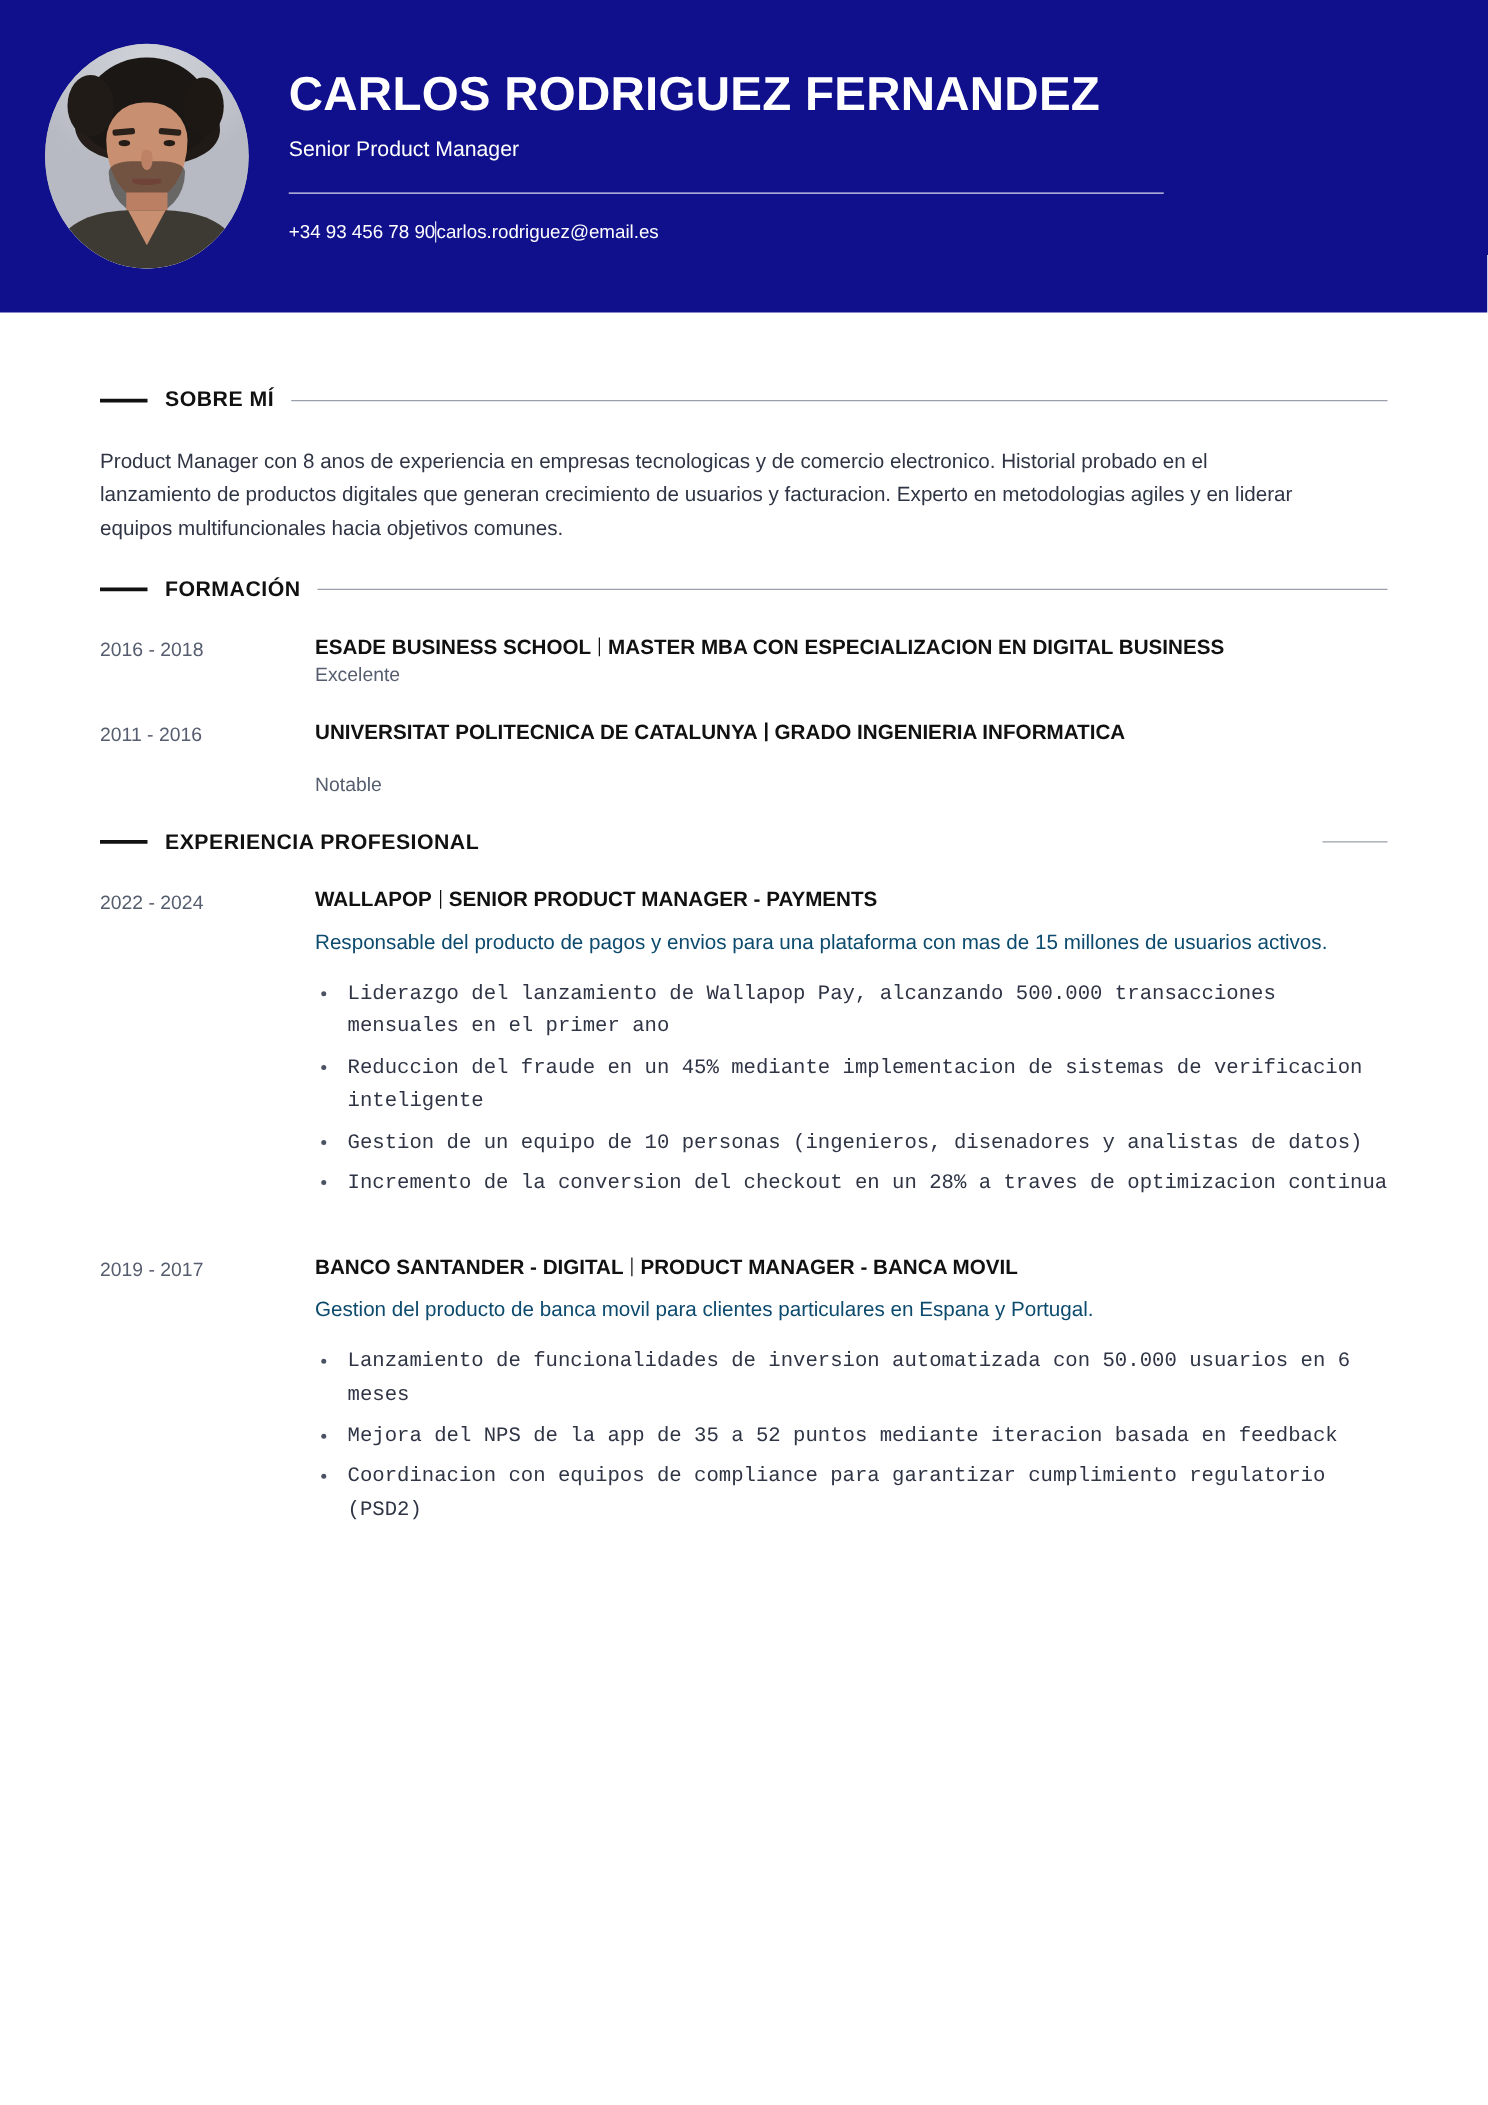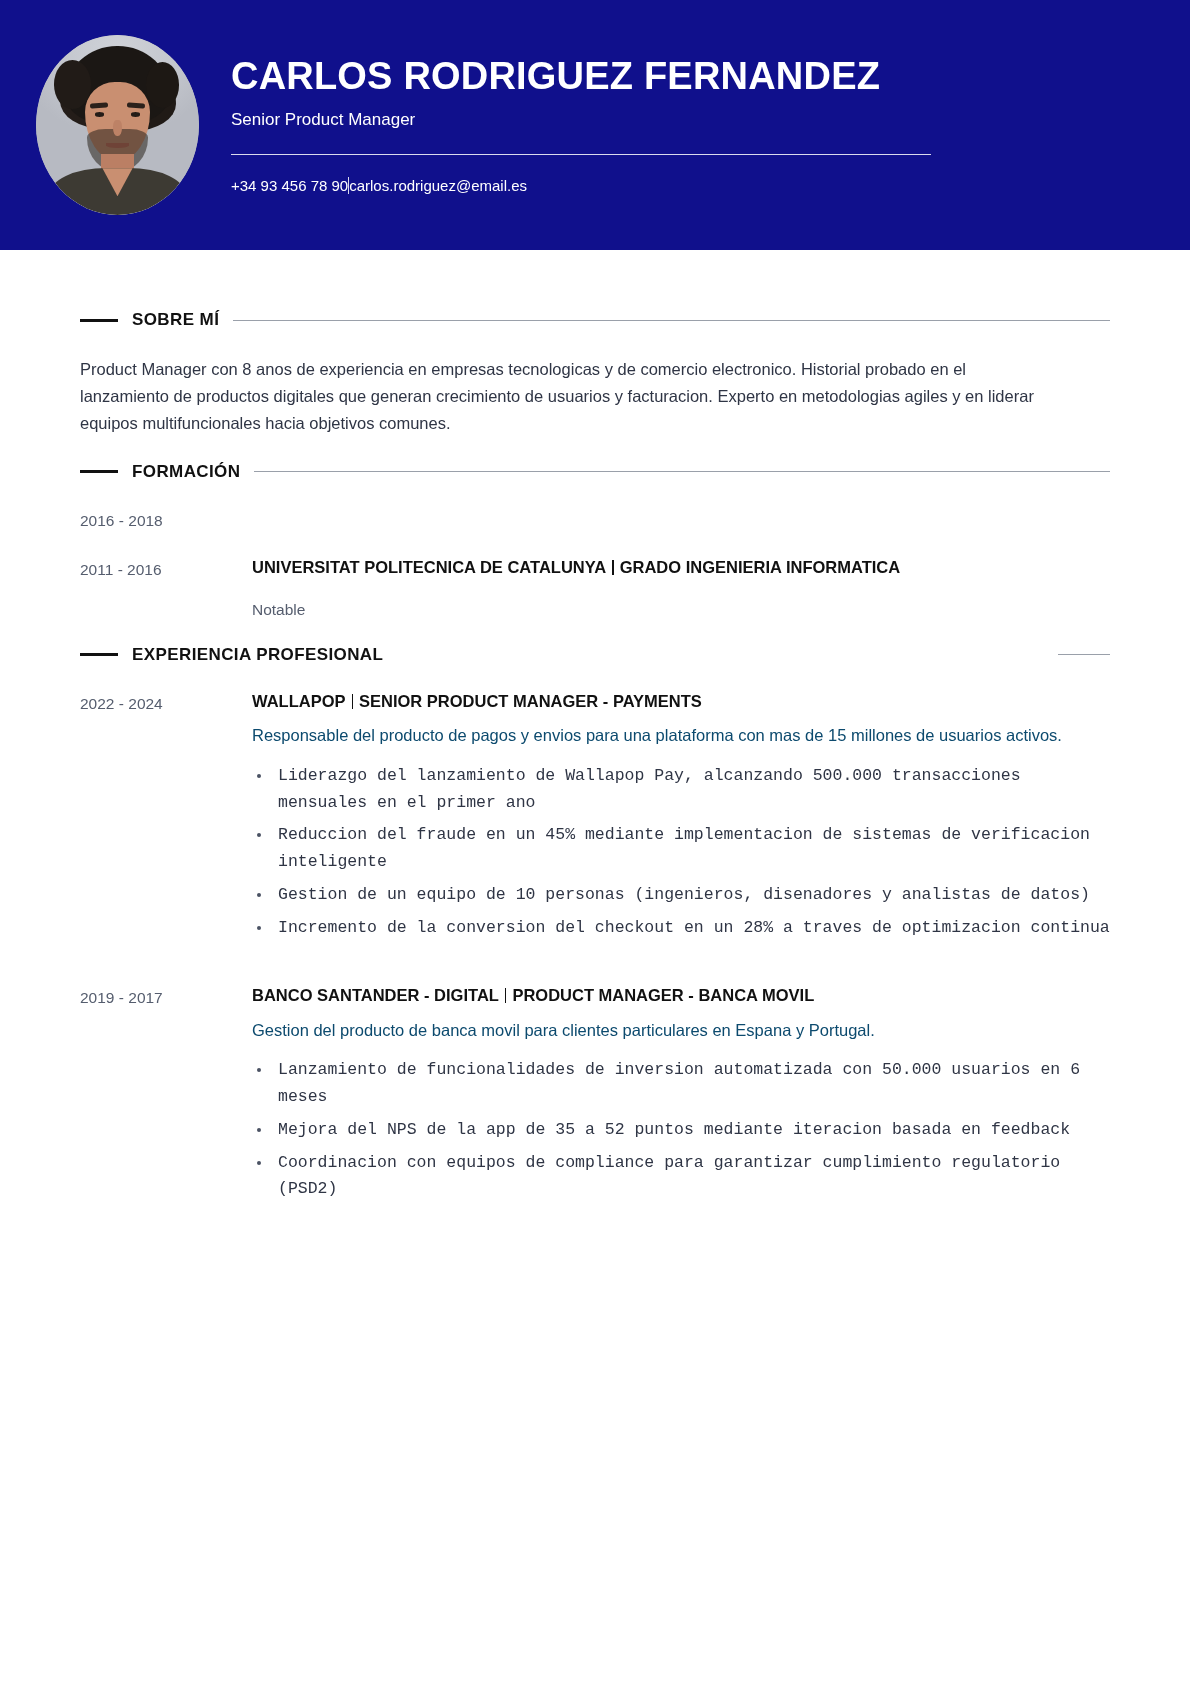--- a/index.html
+++ b/index.html
@@ -357,20 +357,26 @@
 
     <div class="section">
       <div class="section-head">
         <span class="head-dash"></span>
         <span class="section-title">FORMACIÓN</span>
         <span class="head-line"></span>
       </div>
 
       <div class="entry">
         <div class="entry-date">2016 - 2018</div>
+        <div class="entry-main">
+          <div class="entry-title">
+            <span>ESADE BUSINESS SCHOOL</span><span class="bar"></span><span>MASTER MBA CON ESPECIALIZACION EN DIGITAL BUSINESS</span>
+          </div>
+          <div class="entry-grade">Excelente</div>
+        </div>
       </div>
 
       <div class="entry">
         <div class="entry-date">2011 - 2016</div>
         <div class="entry-main">
           <div class="entry-title">
             <span>UNIVERSITAT POLITECNICA DE CATALUNYA</span><span class="bar"></span><span>GRADO INGENIERIA INFORMATICA</span>
           </div>
           <div class="entry-grade spaced">Notable</div>
         </div>

